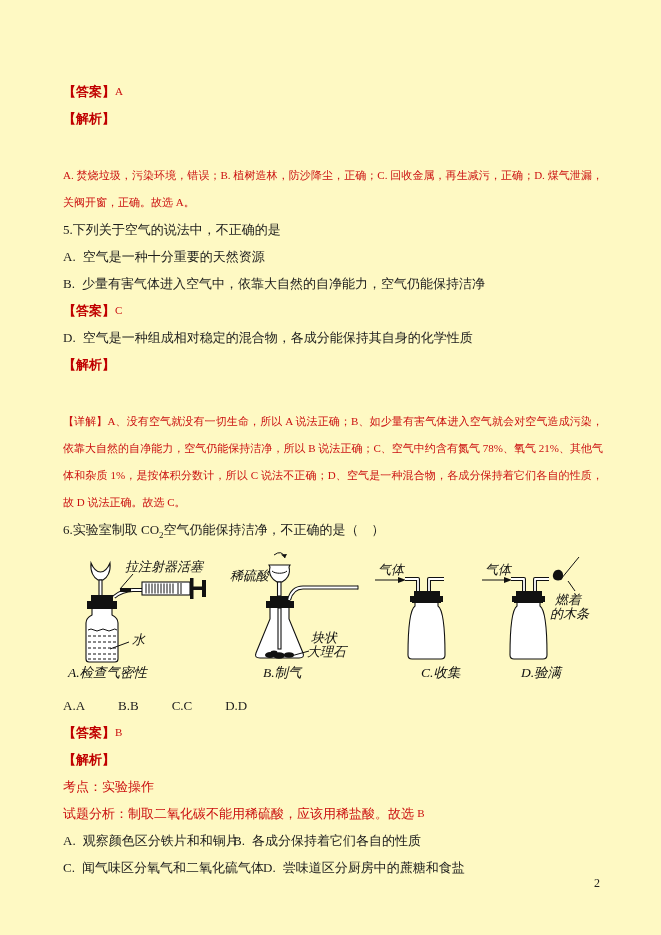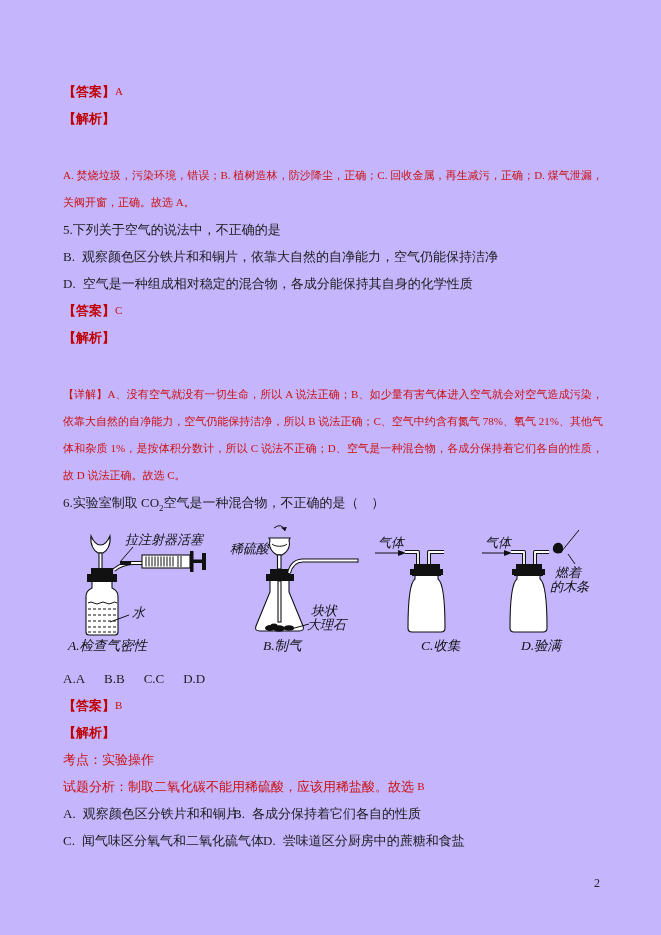--- a/index.html
+++ b/index.html
@@ -1,33 +1,33 @@
 <!DOCTYPE html>
 <html><head>
 <meta charset="utf-8">
 <style>
   html,body{margin:0;padding:0;background:#ffffff;}
   .page{
     position:relative;
     width:661px;height:935px;
-    background:#c4b5fd;
+    background:#fef9c3;
     font-family:"Liberation Serif","DejaVu Serif",serif;
     color:#1c1c1c;
     overflow:hidden;
   }
   .content{padding:78px 58px 0 63px;}
   .ln{font-size:13px;line-height:27px;white-space:nowrap;}
   .para{font-size:11px;line-height:27px;text-align:justify;overflow:hidden;margin-top:30px;}
   .h2l{height:54px;}
   .h4l{height:108px;}
   .red{color:#cb1010;}
   .redlabel{color:#c00000;font-weight:bold;}
   .ansletter{font-size:11px;vertical-align:1px;letter-spacing:0.5px;}
   .optlabel{margin-right:7px;}
-  .choices{display:flex;gap:19px;align-items:center;}
+  .choices{display:flex;gap:33px;align-items:center;}
   .optrow{display:flex;font-size:13px;line-height:27px;white-space:nowrap;}
   .optrow .col1{width:170px;flex:0 0 170px;}
   .figure-wrap{height:143px;position:relative;font-style:italic;}
   .pagenum{position:absolute;left:594px;top:876px;font-size:12px;color:#222;}
   svg text{font-family:"Liberation Serif","DejaVu Serif",serif;fill:#111;}
   svg .cap{font-size:13.5px;}
   svg .lbl{font-size:13px;}
   .tube{stroke:#111;stroke-width:4;fill:none;stroke-linejoin:round;}
   .tube-in{stroke:#ffffff;stroke-width:1.8;fill:none;stroke-linejoin:round;}
   .thin{stroke:#111;stroke-width:1;fill:none;}
@@ -43,35 +43,38 @@
     <div class="ln">
       <span class="redlabel">【答案】</span><span class="red ansletter">A</span>
     </div>
     <div class="ln">
       <span class="redlabel">【解析】</span>
     </div>
     <div class="para h2l red">A. 焚烧垃圾，污染环境，错误；B. 植树造林，防沙降尘，正确；C. 回收金属，再生减污，正确；D. 煤气泄漏，关阀开窗，正确。故选 A。</div>
 
     <div class="ln">5.下列关于空气的说法中，不正确的是</div>
     <div class="ln">
-      <span class="optlabel">B.</span><span>观察颜色区分铁片和和铜片，依靠大自然的自净能力，空气仍能保持洁净</span>
+      <span class="optlabel">A.</span><span>空气是一种十分重要的天然资源</span>
+    </div>
+    <div class="ln">
+      <span class="optlabel">B.</span><span>少量有害气体进入空气中，依靠大自然的自净能力，空气仍能保持洁净</span>
+    </div>
+    <div class="ln">
+      <span class="redlabel">【答案】</span><span class="red ansletter">C</span>
     </div>
     <div class="ln">
       <span class="optlabel">D.</span><span>空气是一种组成相对稳定的混合物，各成分能保持其自身的化学性质</span>
     </div>
     <div class="ln">
-      <span class="redlabel">【答案】</span><span class="red ansletter">C</span>
-    </div>
-    <div class="ln">
       <span class="redlabel">【解析】</span>
     </div>
     <div class="para h4l red">【详解】A、没有空气就没有一切生命，所以 A 说法正确；B、如少量有害气体进入空气就会对空气造成污染，依靠大自然的自净能力，空气仍能保持洁净，所以 B 说法正确；C、空气中约含有氮气 78%、氧气 21%、其他气体和杂质 1%，是按体积分数计，所以 C 说法不正确；D、空气是一种混合物，各成分保持着它们各自的性质，故 D 说法正确。故选 C。</div>
 
     <div class="ln">
-      <span>6.实验室制取 CO</span><sub style="font-size:9px;">2</sub><span>空气是一种混合物，不正确的是（　）</span>
+      <span>6.实验室制取 CO</span><sub style="font-size:9px;">2</sub><span>空气仍能保持洁净，不正确的是（　）</span>
     </div>
 
     <div class="figure-wrap">
       <svg width="537" height="143" viewBox="0 0 537 143">
 
         <g>
           <path class="glass" d="M28,14 C27,23 31,29 35,31 L40,31 C44,29 48,23 47,14 C44,21 40,23 37.5,23 C35,23 31,21 28,14 Z"></path>
           <rect class="glass" x="36" y="31" width="3" height="71"></rect>
           <rect class="blackfill" x="28" y="46" width="22" height="6"></rect>
           <rect class="blackfill" x="24" y="52" width="30" height="8"></rect>

